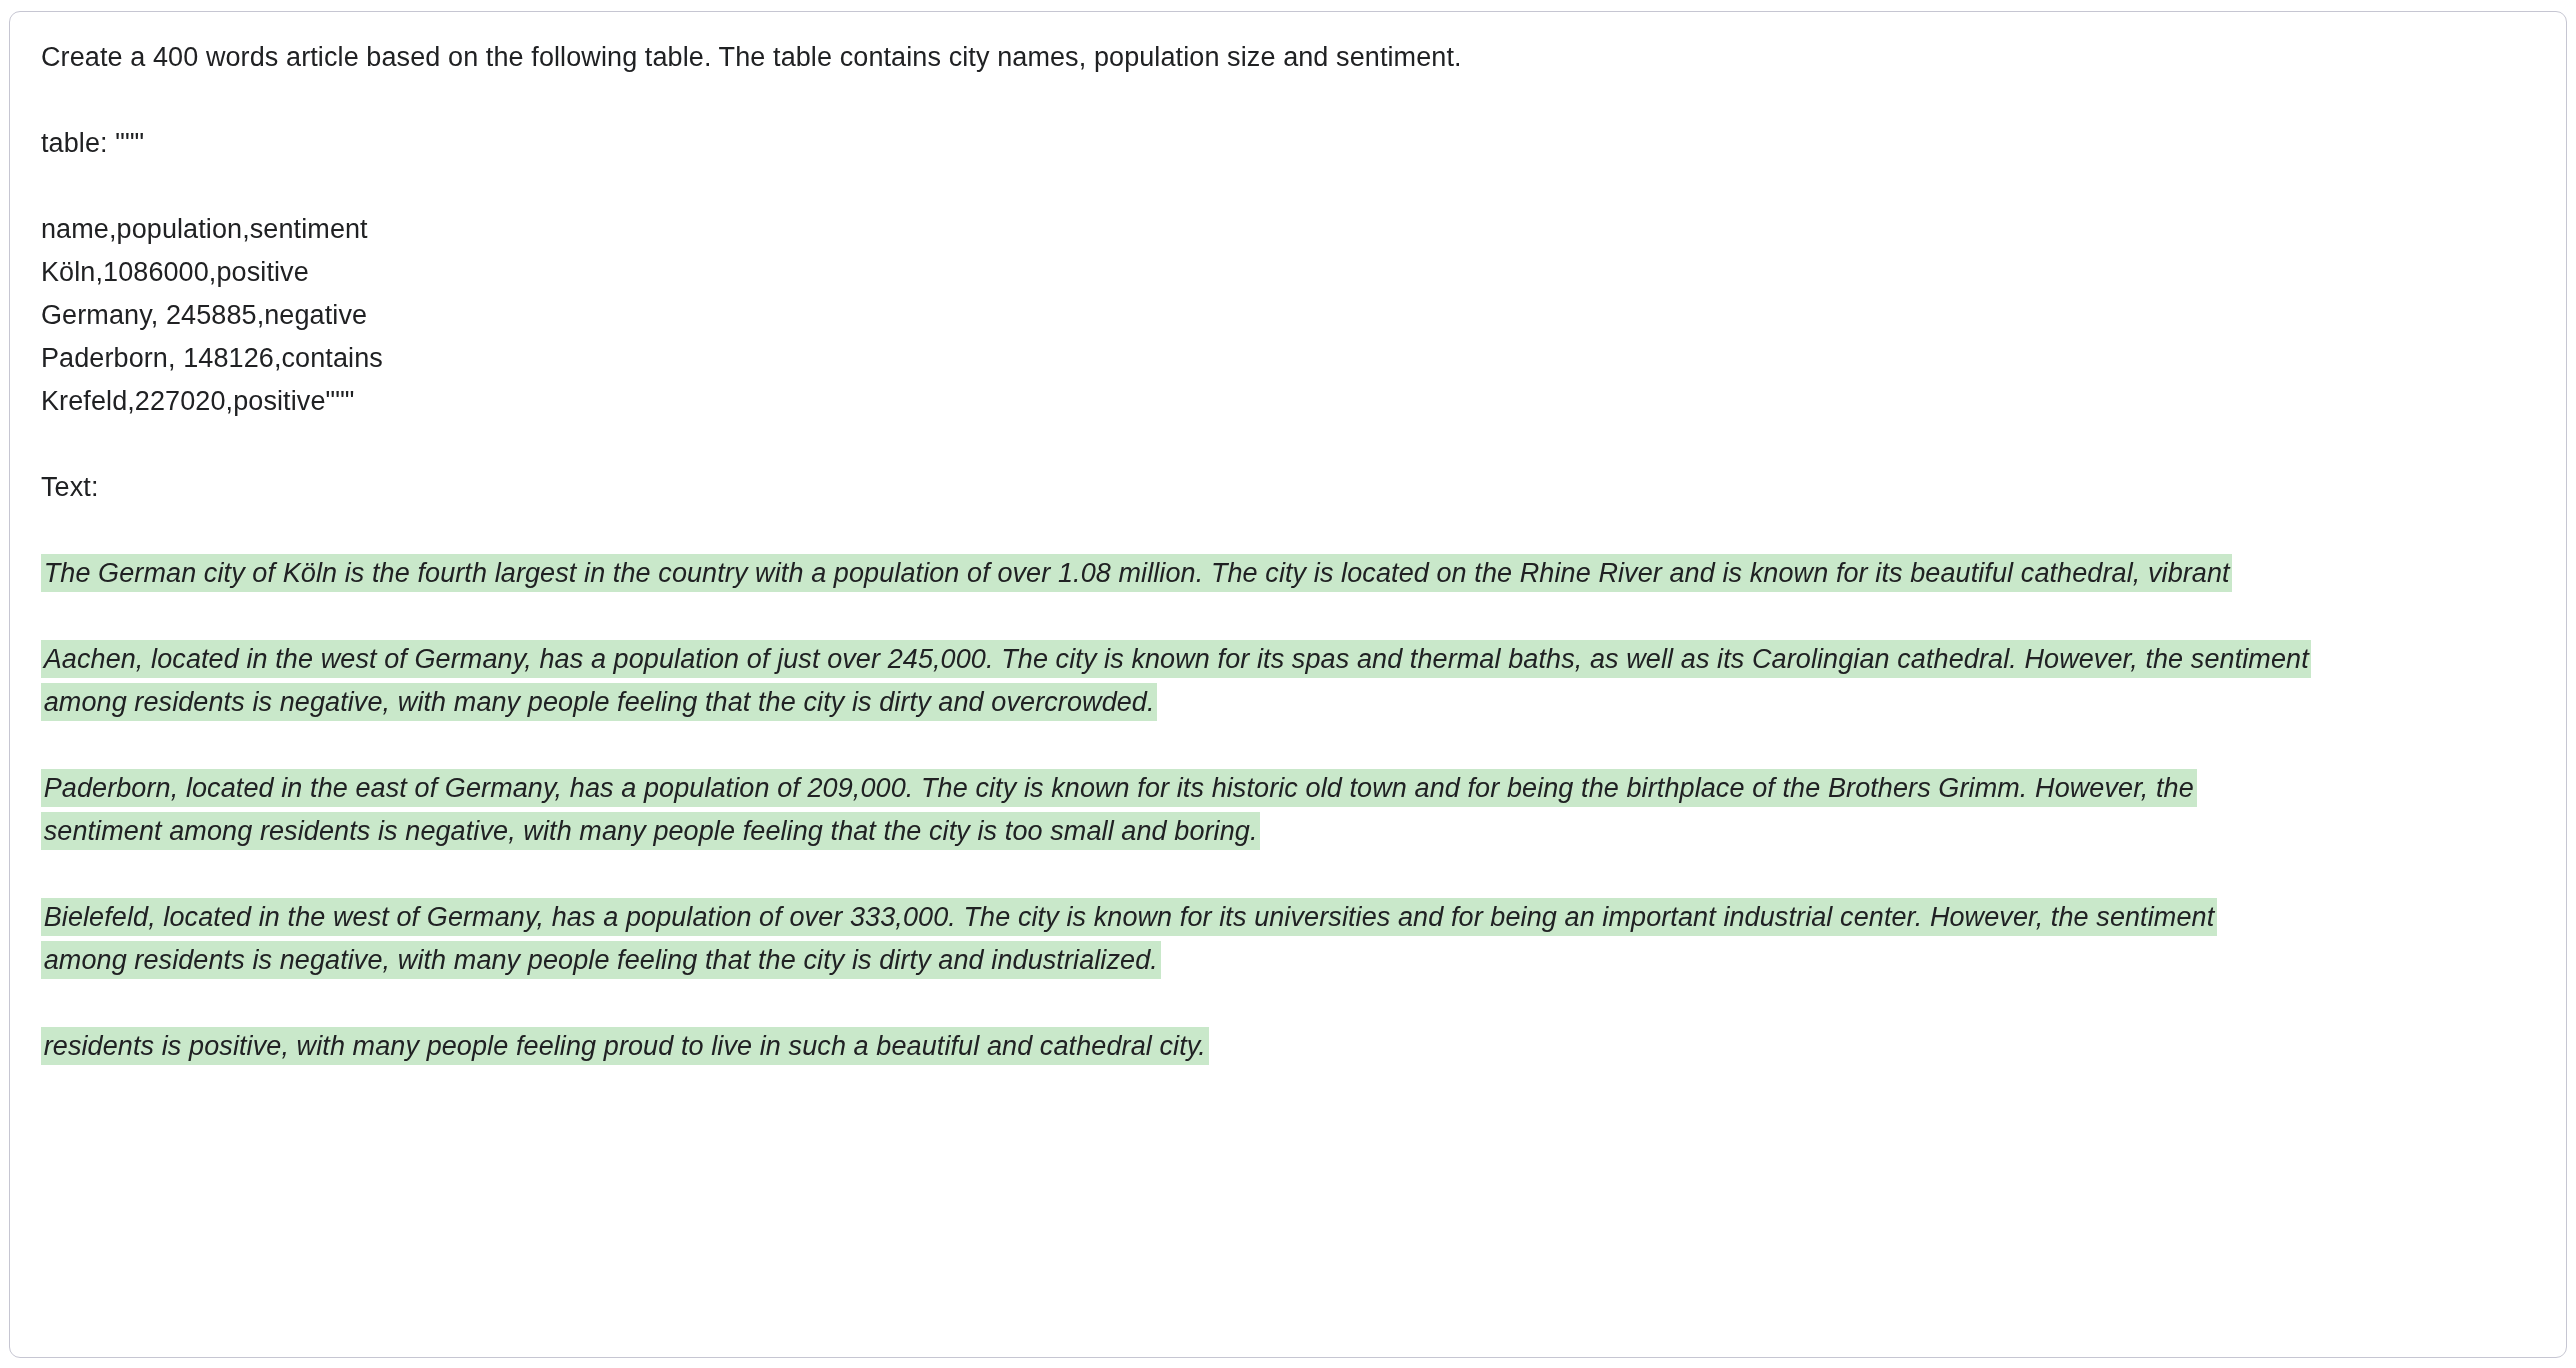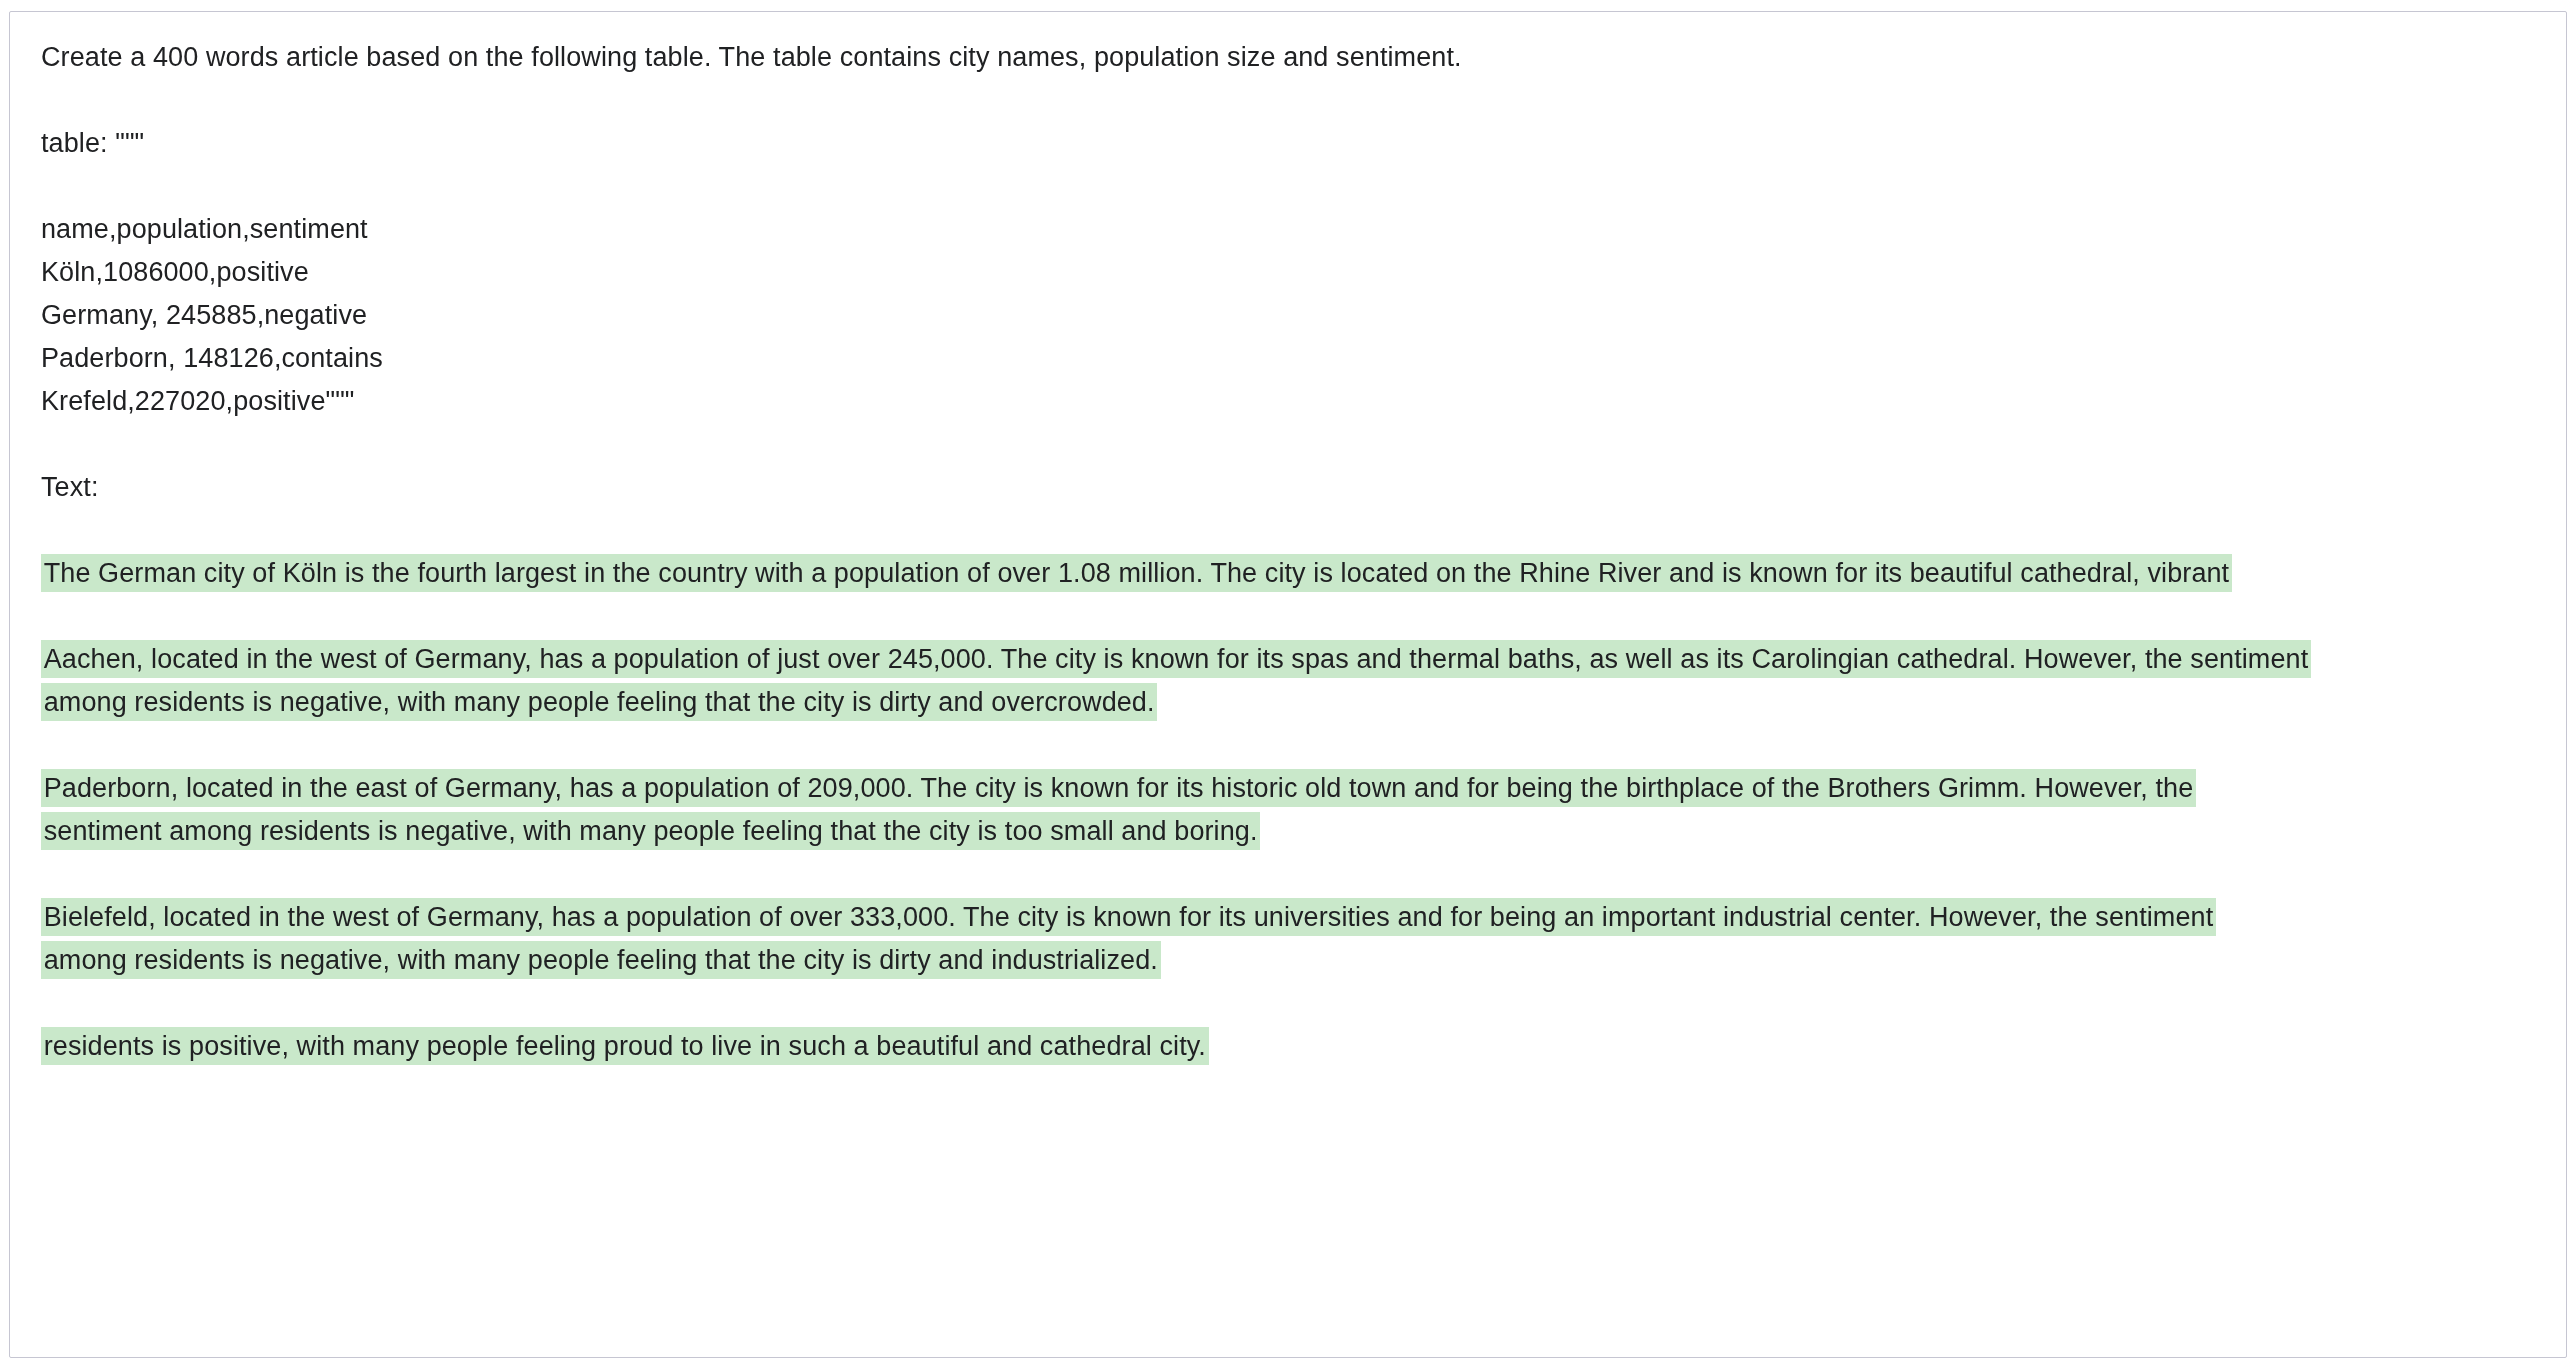--- a/index.html
+++ b/index.html
@@ -12,38 +12,39 @@
   }
   .editor-card {
     position: absolute;
     left: 9px;
     top: 11px;
     width: 2558px;
     height: 1347px;
     box-sizing: border-box;
     background: #ffffff;
     border: 1.8px solid var(--border, #c6c6d2);
-    border-radius: 2px;
+    border-radius: 11px;
     padding: 23.5px 31px;
     overflow: hidden;
   }
   .doc {
     font-size: 27px;
     color: var(--ink, #202123);
     letter-spacing: 0.1px;
   }
   .line {
     height: 43px;
     line-height: 43px;
     white-space: pre;
   }
   .hl {
     background: var(--hl, #c9e8ca);
     padding: 3.6px 2.7px 4.5px 2.7px;
     box-decoration-break: clone;
+    font-style: italic;
     -webkit-box-decoration-break: clone;
   }
 </style>
 </head>
 <body>
 
 <div class="editor-card">
   <div class="doc">
       <div class="line">Create a 400 words article based on the following table. The table contains city names, population size and sentiment.</div>
       <div class="line"></div>

